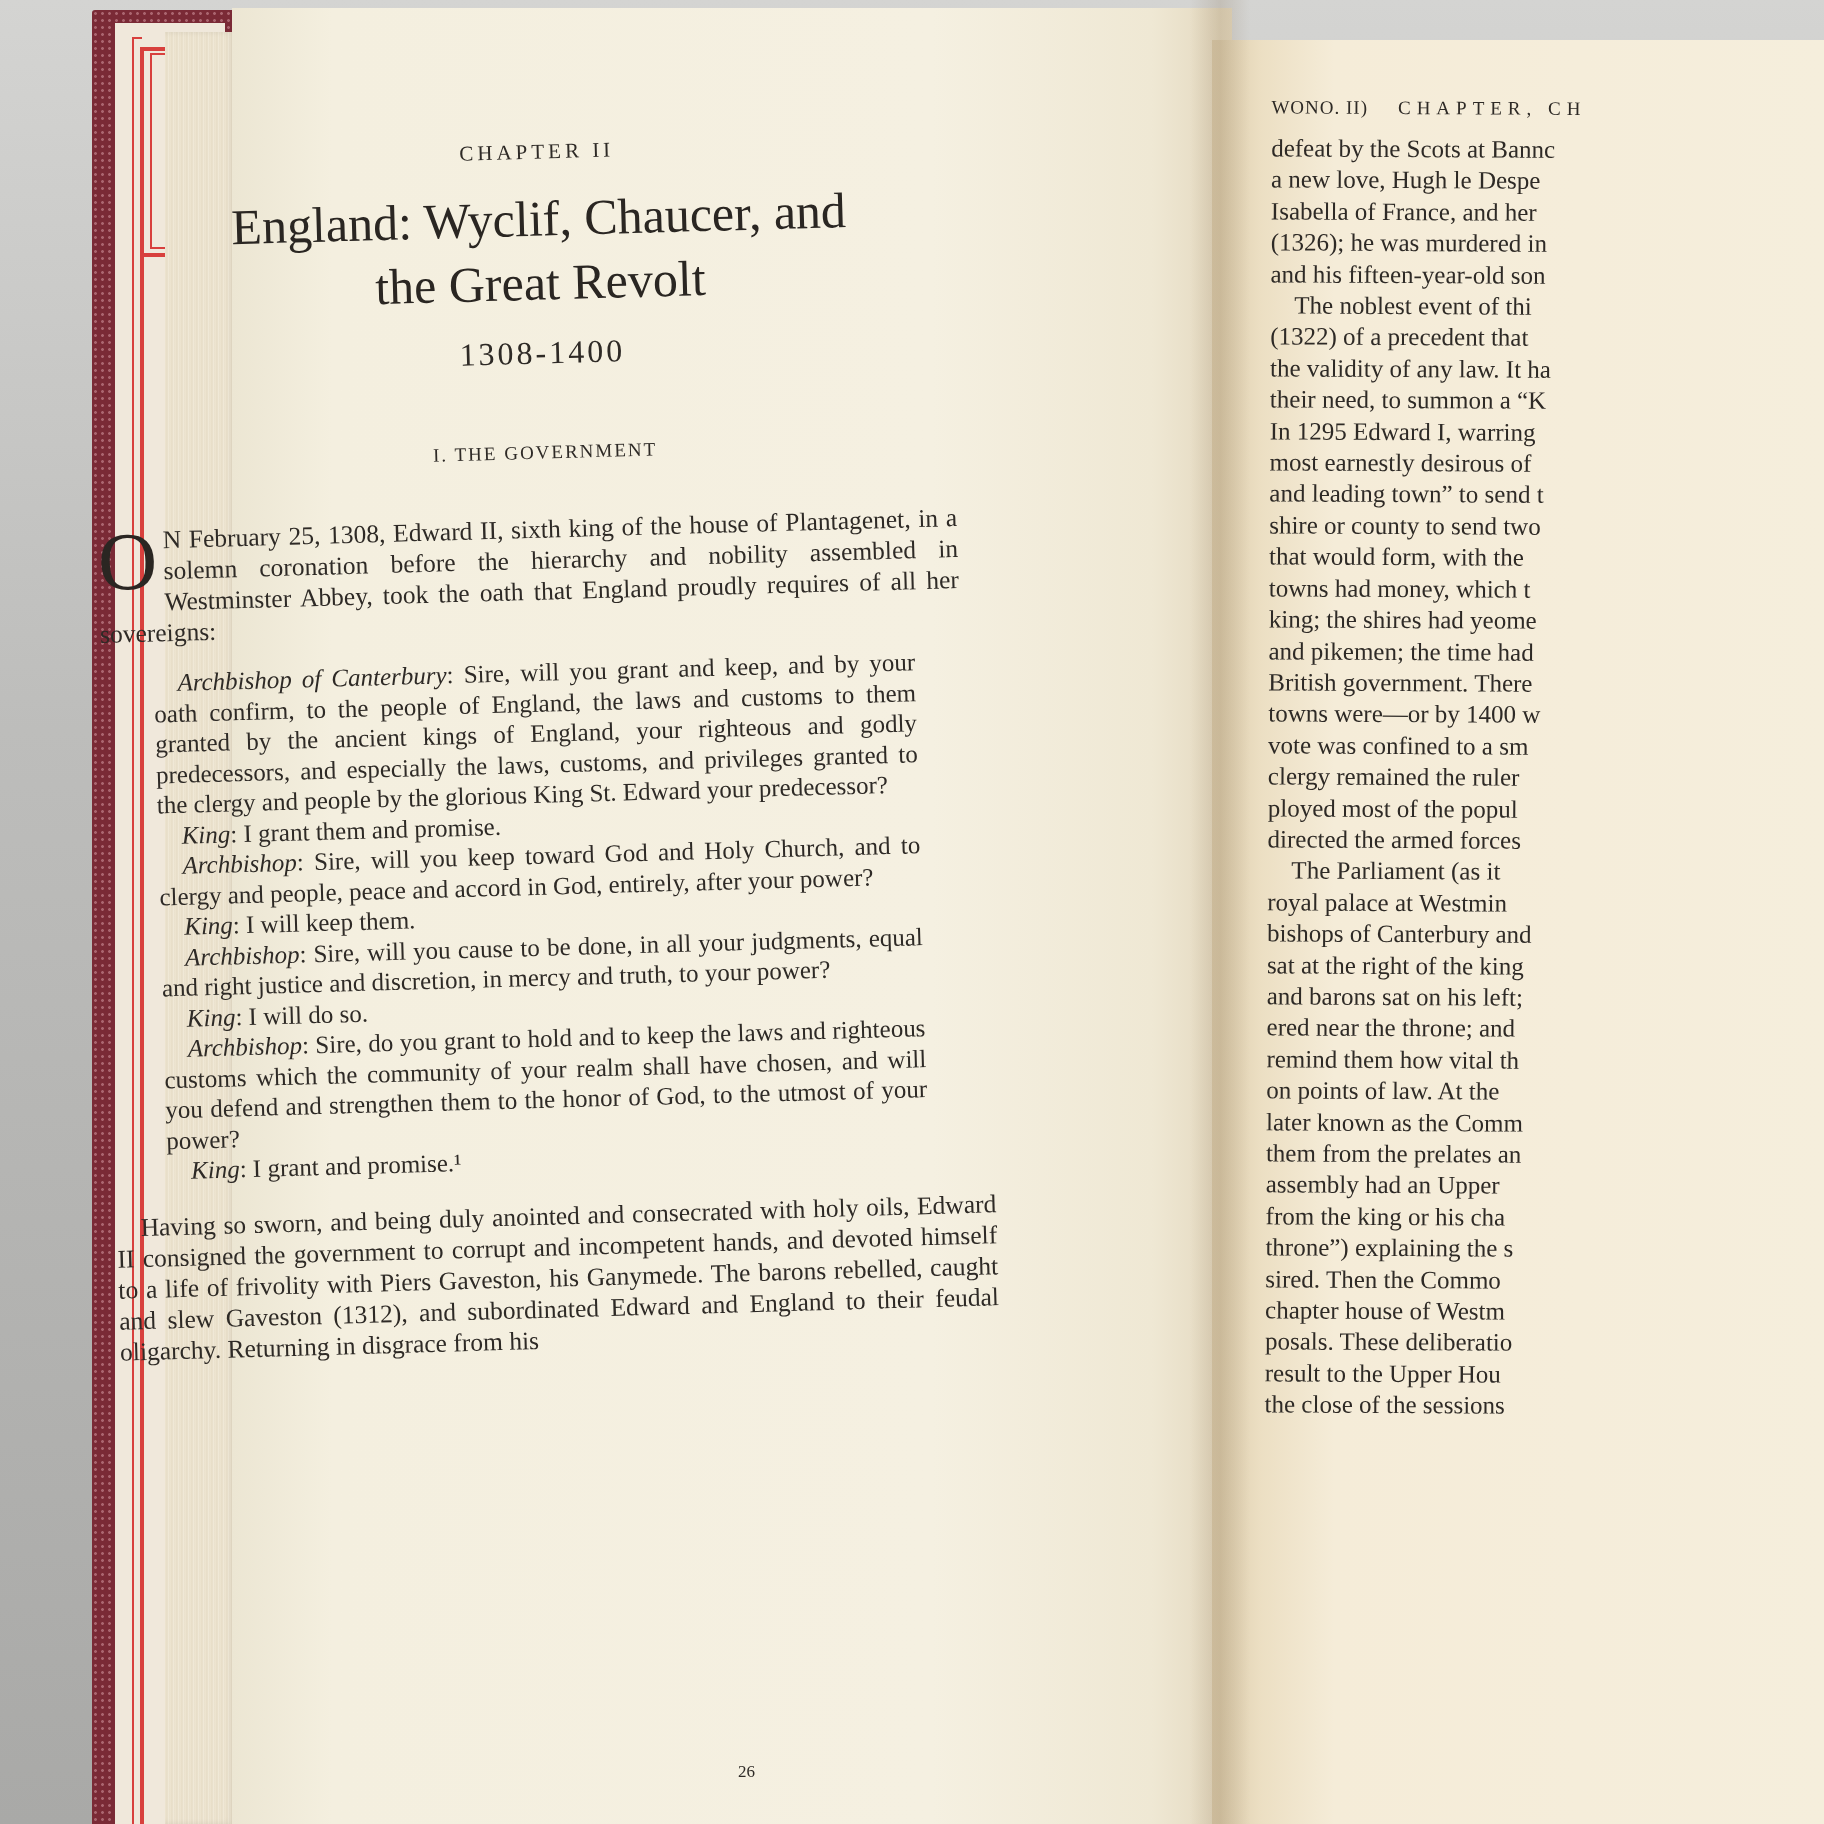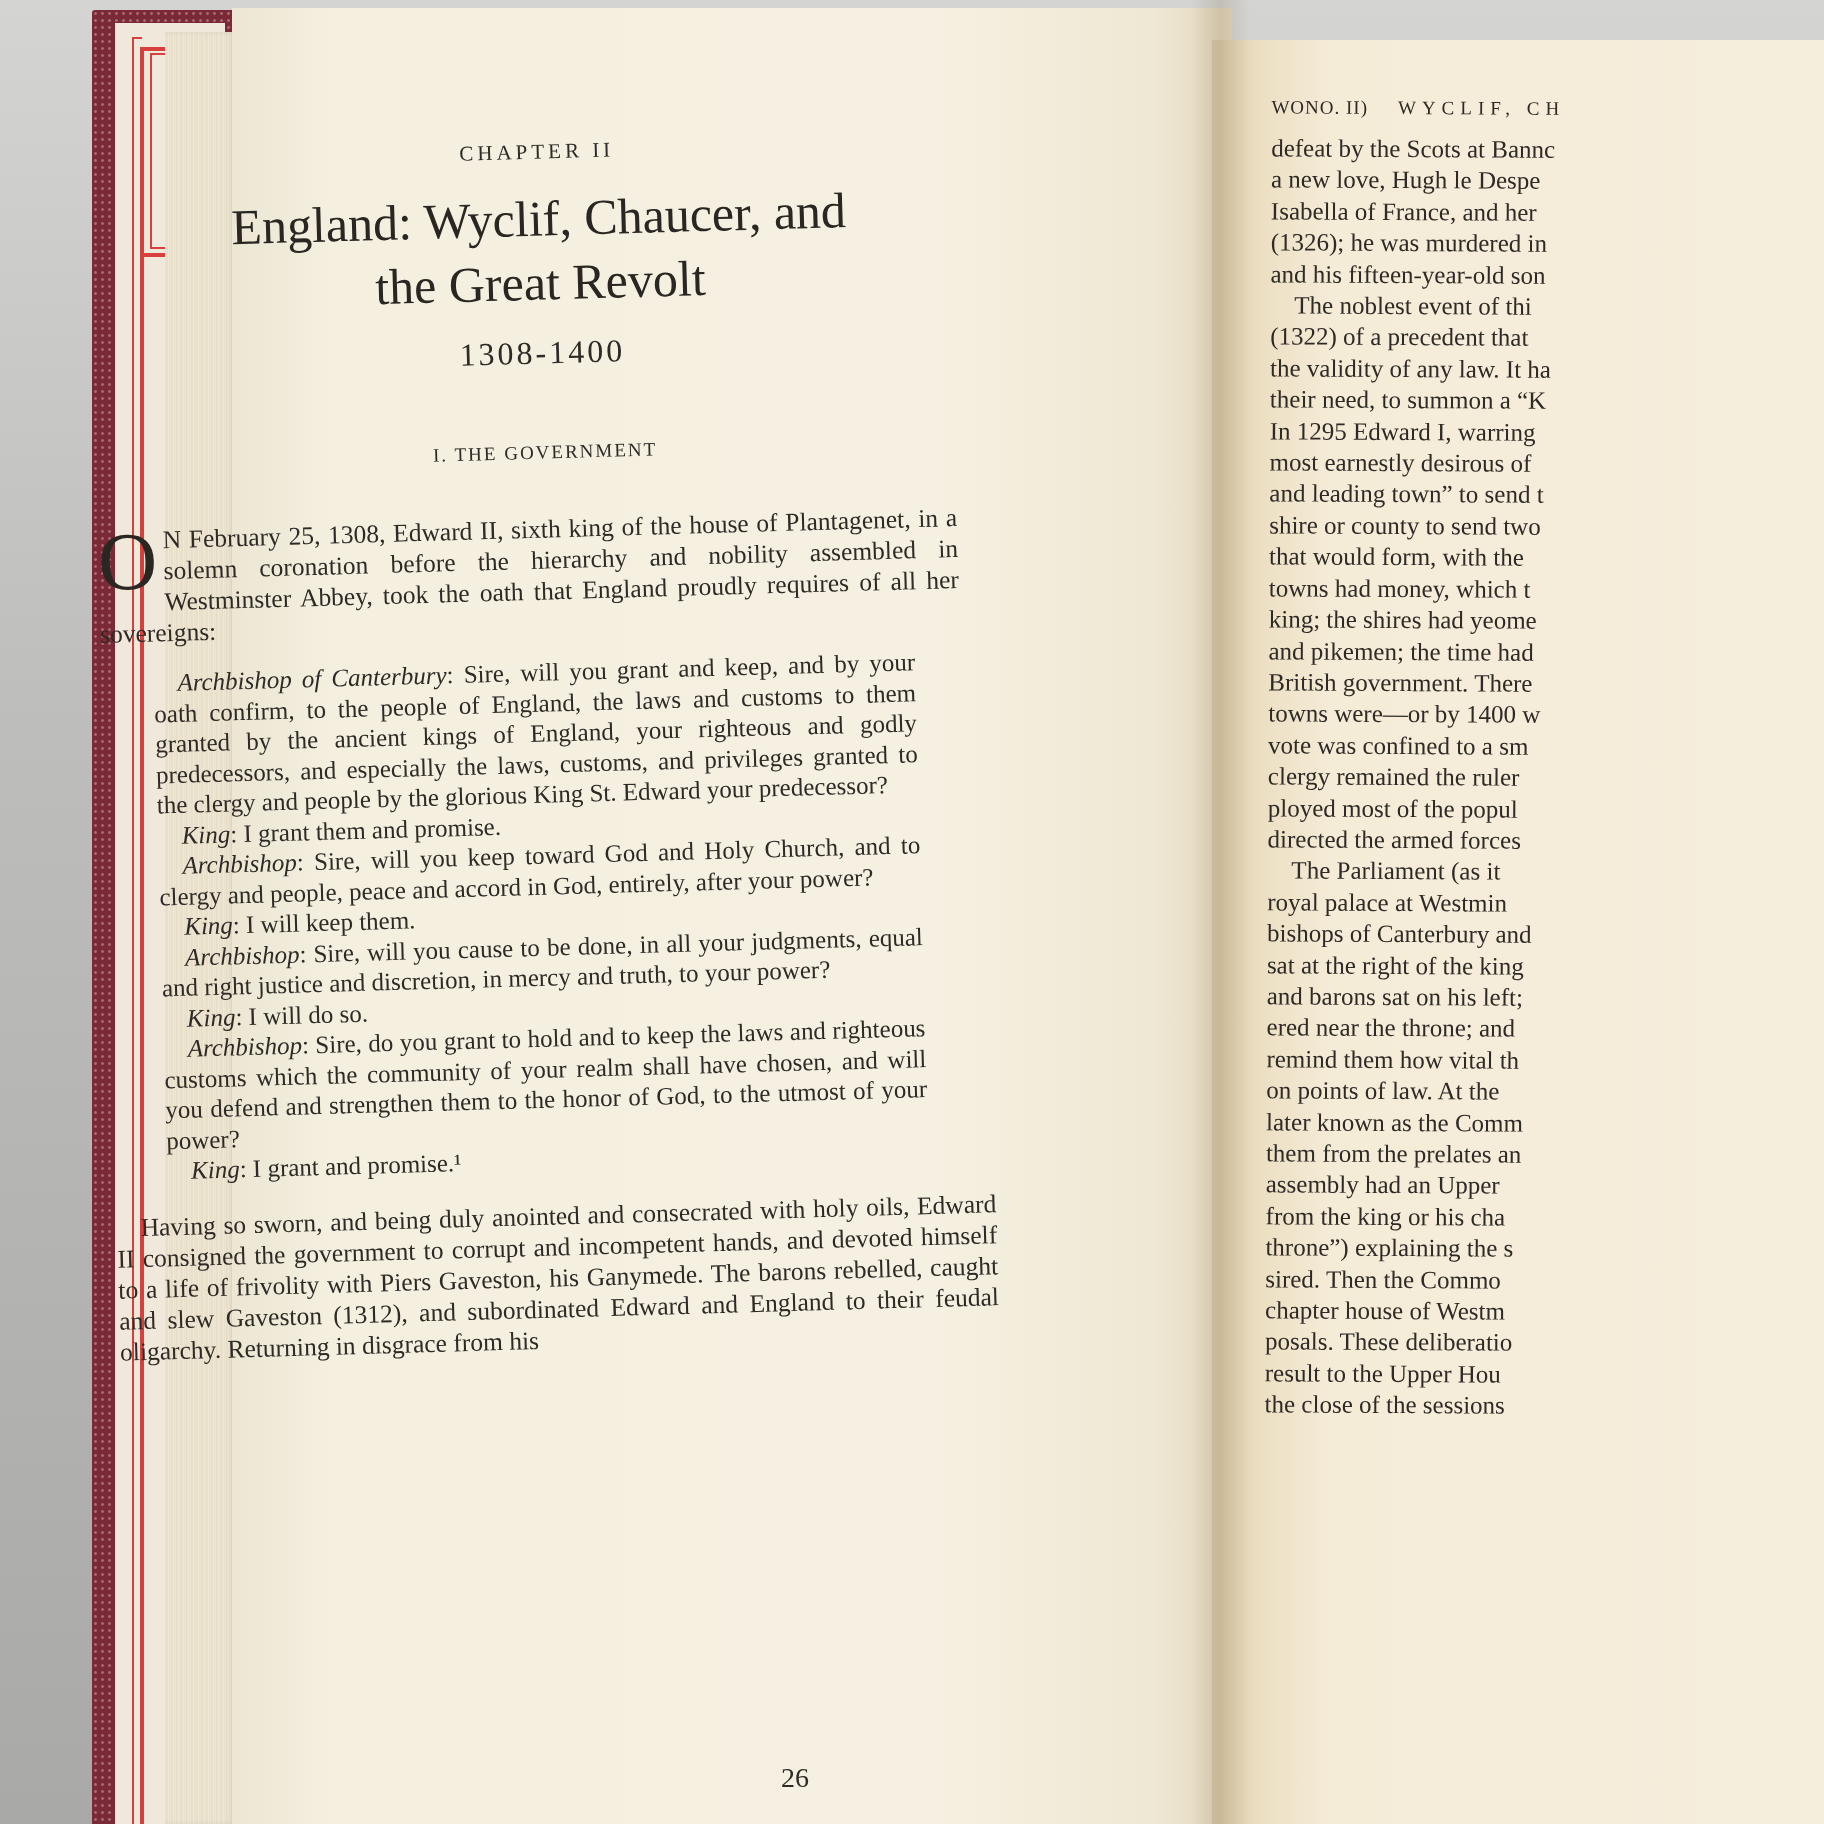--- a/index.html
+++ b/index.html
@@ -88,21 +88,21 @@
   .opening { margin-top: 50px; position: relative; text-align: justify; }
   .drop-cap {
     float: left; font-size: 82px; line-height: 66px; margin-right: 6px; margin-top: 4px;
     color: #2a2622;
   }
   .oath { margin-top: 20px; padding-left: 52px; padding-right: 46px; text-align: justify; font-size: 25px; line-height: 30.5px; }
   .oath .line { text-indent: 24px; }
   .speaker { font-style: italic; }
   .closing { margin-top: 24px; text-indent: 24px; text-align: justify; margin-right: -20px; }
   .page-number {
-    position: absolute; left: 781px; top: 1762px; font-size: 28px;
+    position: absolute; left: 738px; top: 1762px; font-size: 17px;
   }
 
   
   .rp-content {
     position: absolute; left: 1268px; top: 98px; width: 620px;
     transform: rotate(0.3deg);
   }
   .running-head { font-size: 19px; letter-spacing: 1px; white-space: nowrap; }
   .running-head .rh-chap { font-variant: small-caps; }
   .running-head .rh-title { letter-spacing: 6px; margin-left: 30px; }
@@ -150,21 +150,21 @@
     <div class="line"><span class="speaker">King</span><span>: I grant and promise.¹</span></div>
   </div>
 
   <div class="closing body-text">Having so sworn, and being duly anointed and consecrated with holy oils, Edward II consigned the government to corrupt and incompetent hands, and devoted himself to a life of frivolity with Piers Gaveston, his Ganymede. The barons rebelled, caught and slew Gaveston (1312), and subordinated Edward and England to their feudal oligarchy. Returning in disgrace from his</div>
 </div>
 
 <div class="page-number">26</div>
 
 <div class="rp-content">
   <div class="running-head">
-    <span class="rh-chap">WONO. II)</span><span class="rh-title">WYCLIF, CH</span>
+    <span class="rh-chap">WONO. II)</span><span class="rh-title">CHAPTER, CH</span>
   </div>
   <div class="rp-lines" id="rp-lines">
       <div>defeat by the Scots at Bannc</div>
       <div>a new love, Hugh le Despe</div>
       <div>Isabella of France, and her</div>
       <div>(1326); he was murdered in</div>
       <div>and his fifteen-year-old son</div>
       <div class="indent">The noblest event of thi</div>
       <div>(1322) of a precedent that</div>
       <div>the validity of any law. It ha</div>

